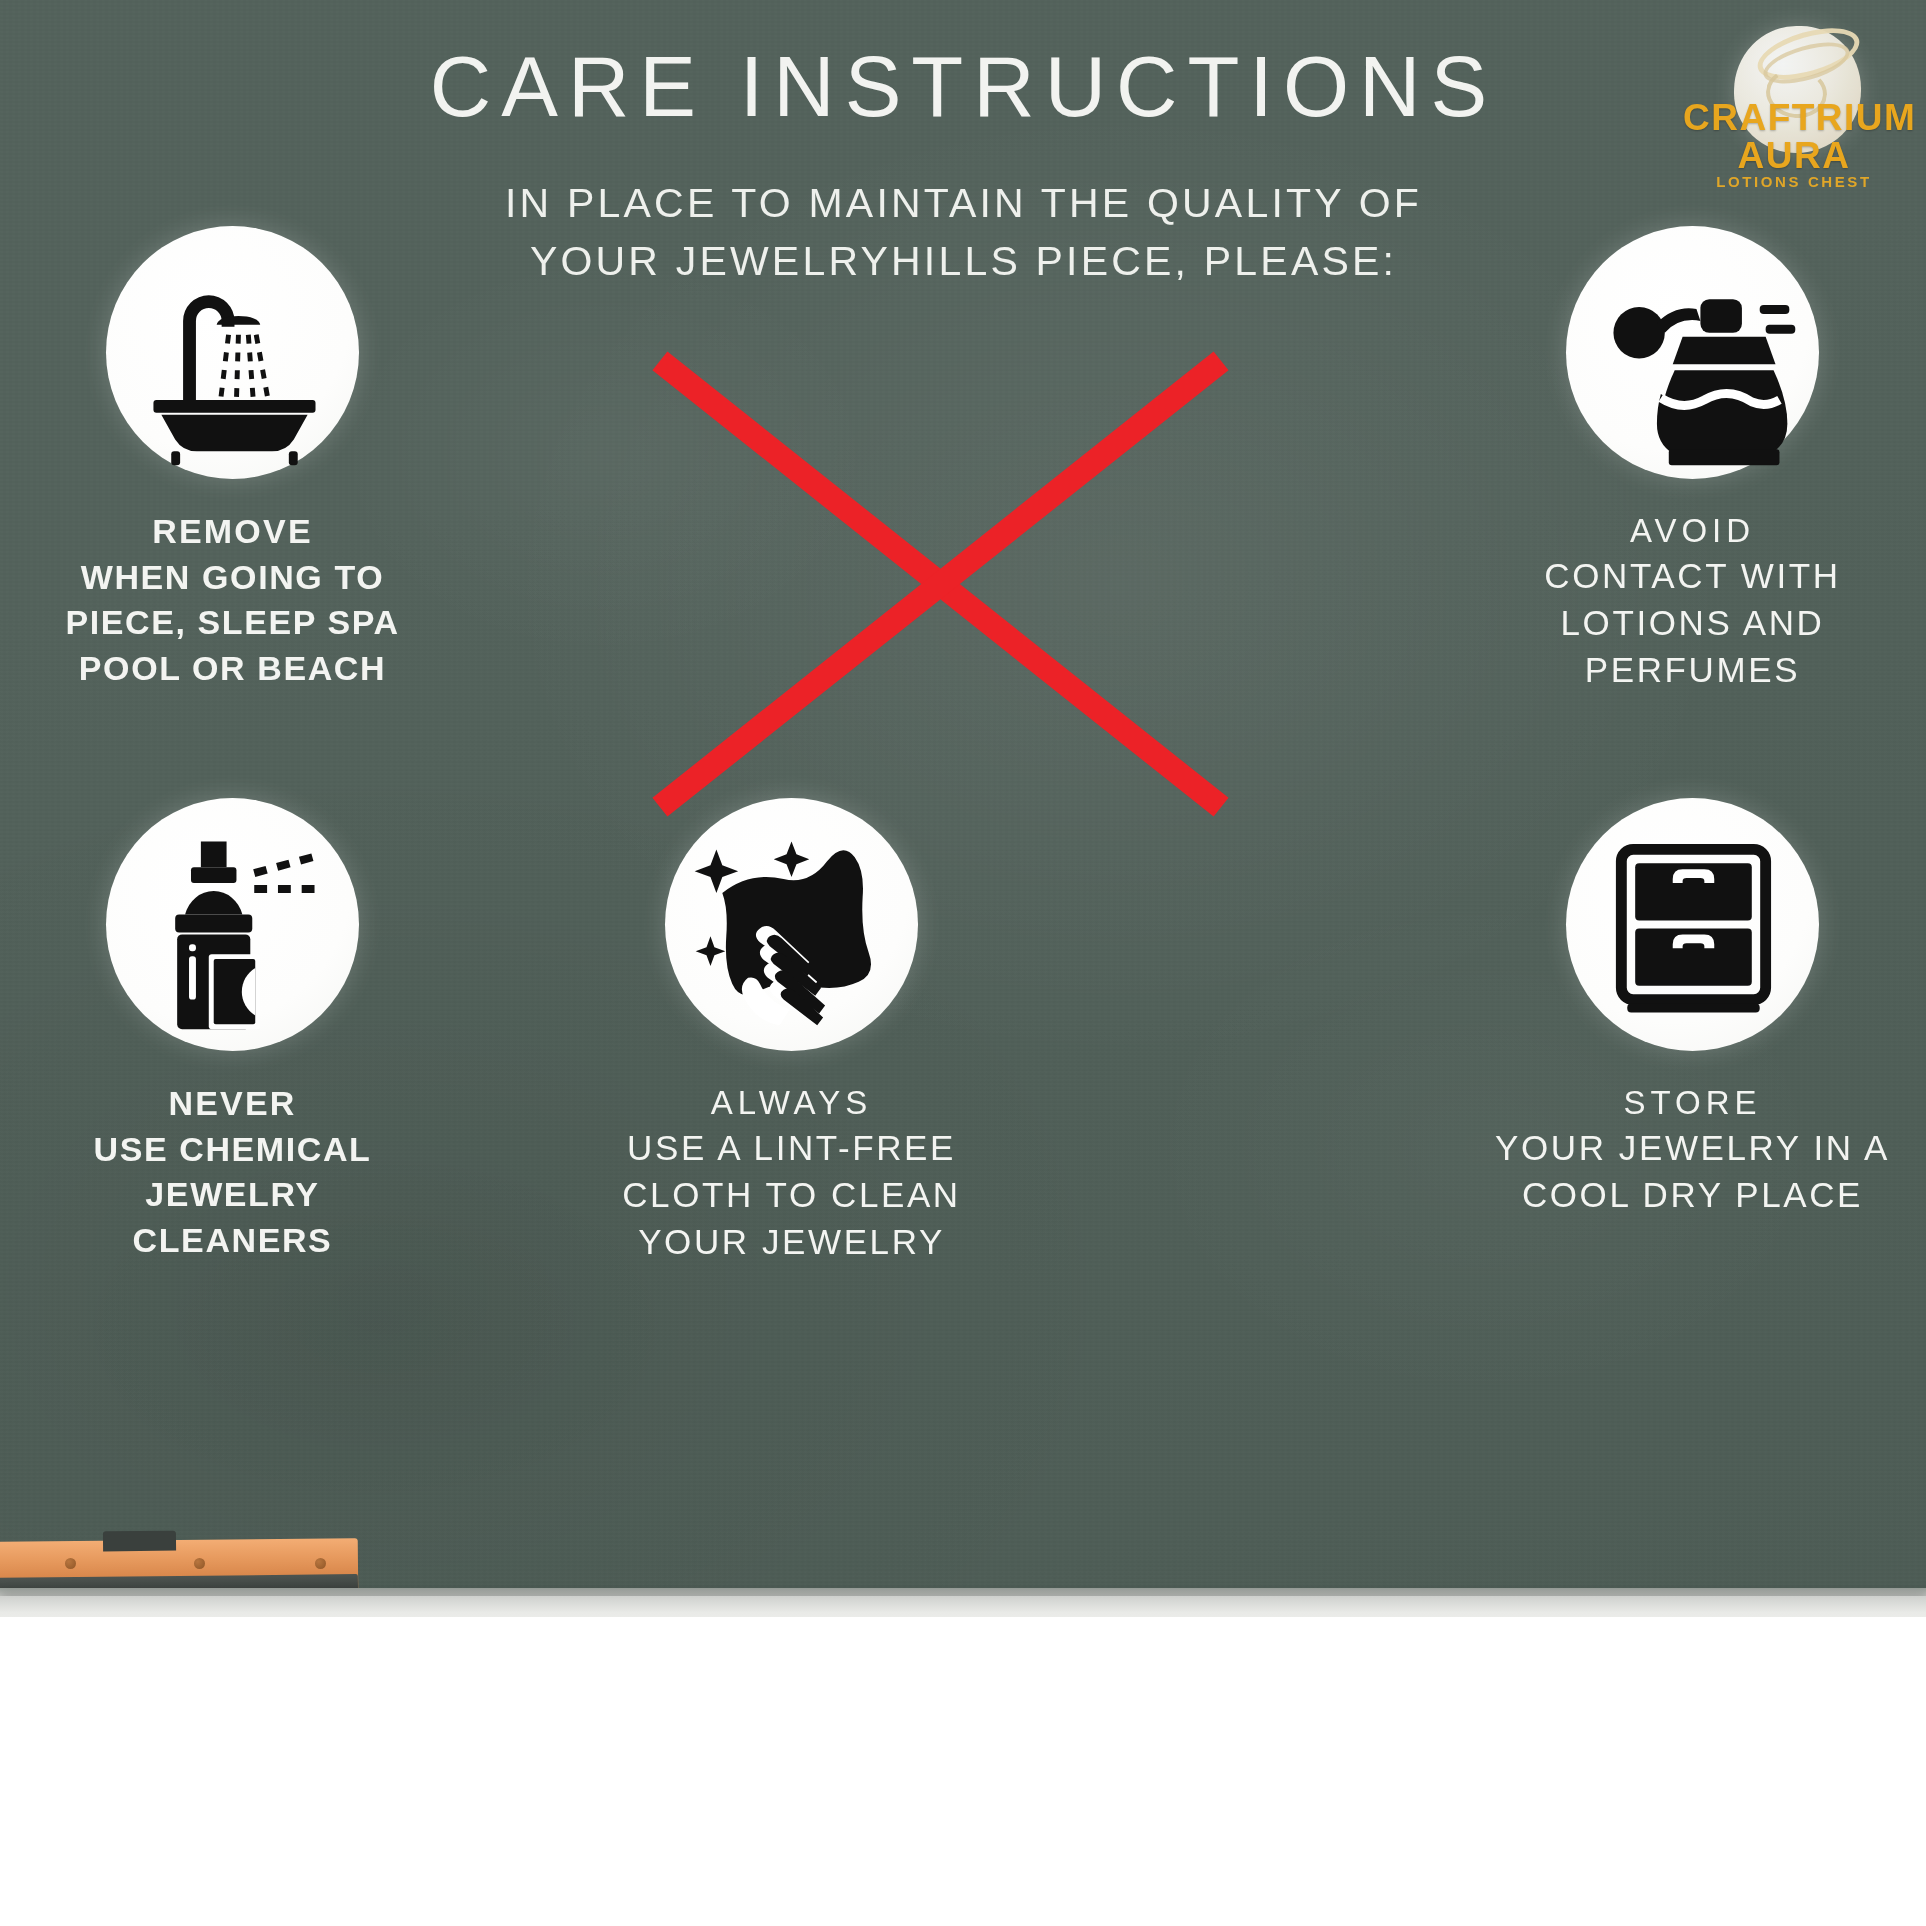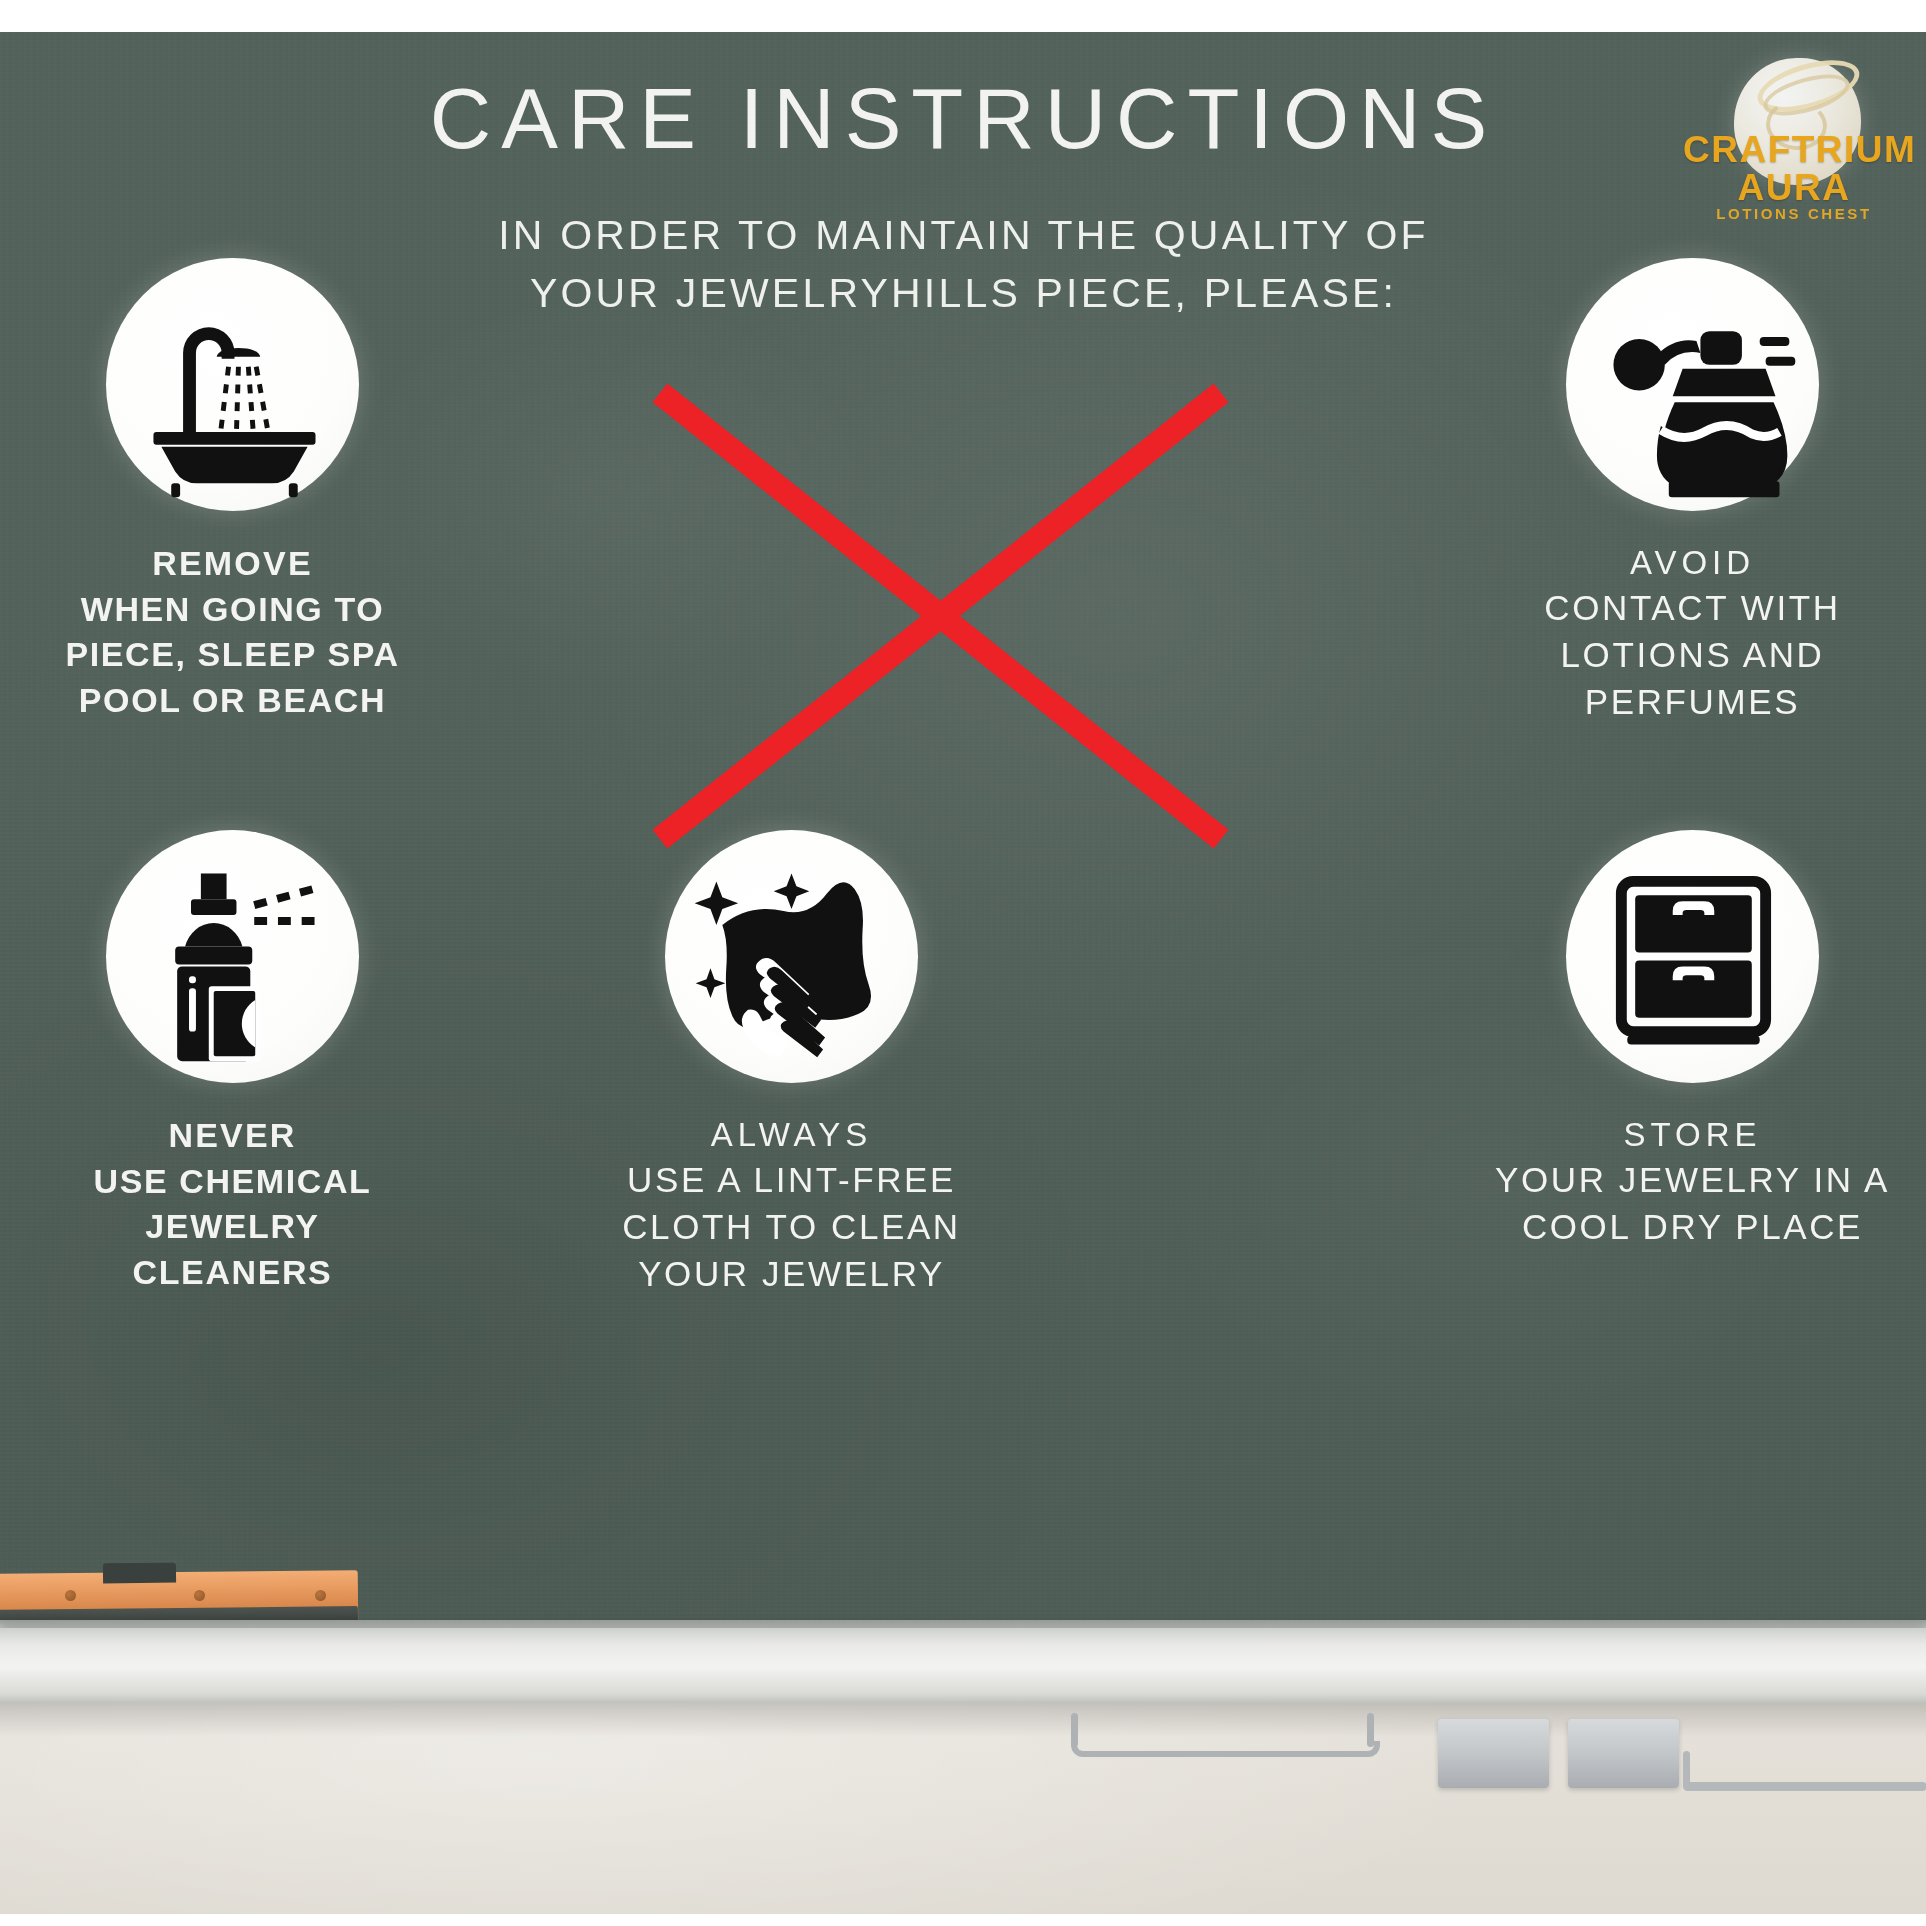--- a/index.html
+++ b/index.html
@@ -3,25 +3,24 @@
 <meta charset="utf-8">
 <style>
   html, body {
     margin: 0;
     padding: 0;
     background: #ffffff;
   }
   #stage {
     position: relative;
     width: 1927px;
-    height: 1882px;
+    height: 1617px;
     overflow: hidden;
     font-family: "Liberation Sans", sans-serif;
     background: #0c4a6e;
-    margin-top: 32px;
   }
 
   
   .board {
     position: absolute;
     left: 0; top: 0;
     width: 1927px;
     height: 1624px;
     background:
       radial-gradient(ellipse 891px 693px at 58% 36%, rgba(255,255,255,0.055), rgba(255,255,255,0) 70%),
@@ -308,21 +307,21 @@
 <div id="stage">
 
   <div class="board"></div>
   <div class="board-grain"></div>
   <div class="board-smudge-1"></div>
   <div class="board-smudge-2"></div>
   <div class="board-smudge-3"></div>
 
   <div class="title">CARE INSTRUCTIONS</div>
   <div class="subtitle">
-    <span class="ln">IN ORDER TO MAINTAIN THE QUALITY OF</span>
+    <span class="ln">IN PLACE TO MAINTAIN THE QUALITY OF</span>
     <span class="ln">YOUR JEWELRYHILLS PIECE, PLEASE:</span>
   </div>
 
   <div class="logo">
     <div class="logo-pearl"></div>
     <div class="logo-ring"></div>
     <div class="logo-ring2"></div>
     <div class="logo-band"></div>
     <div class="logo-name">CRAFTRIUM</div>
     <div class="logo-name2">AURA</div>

